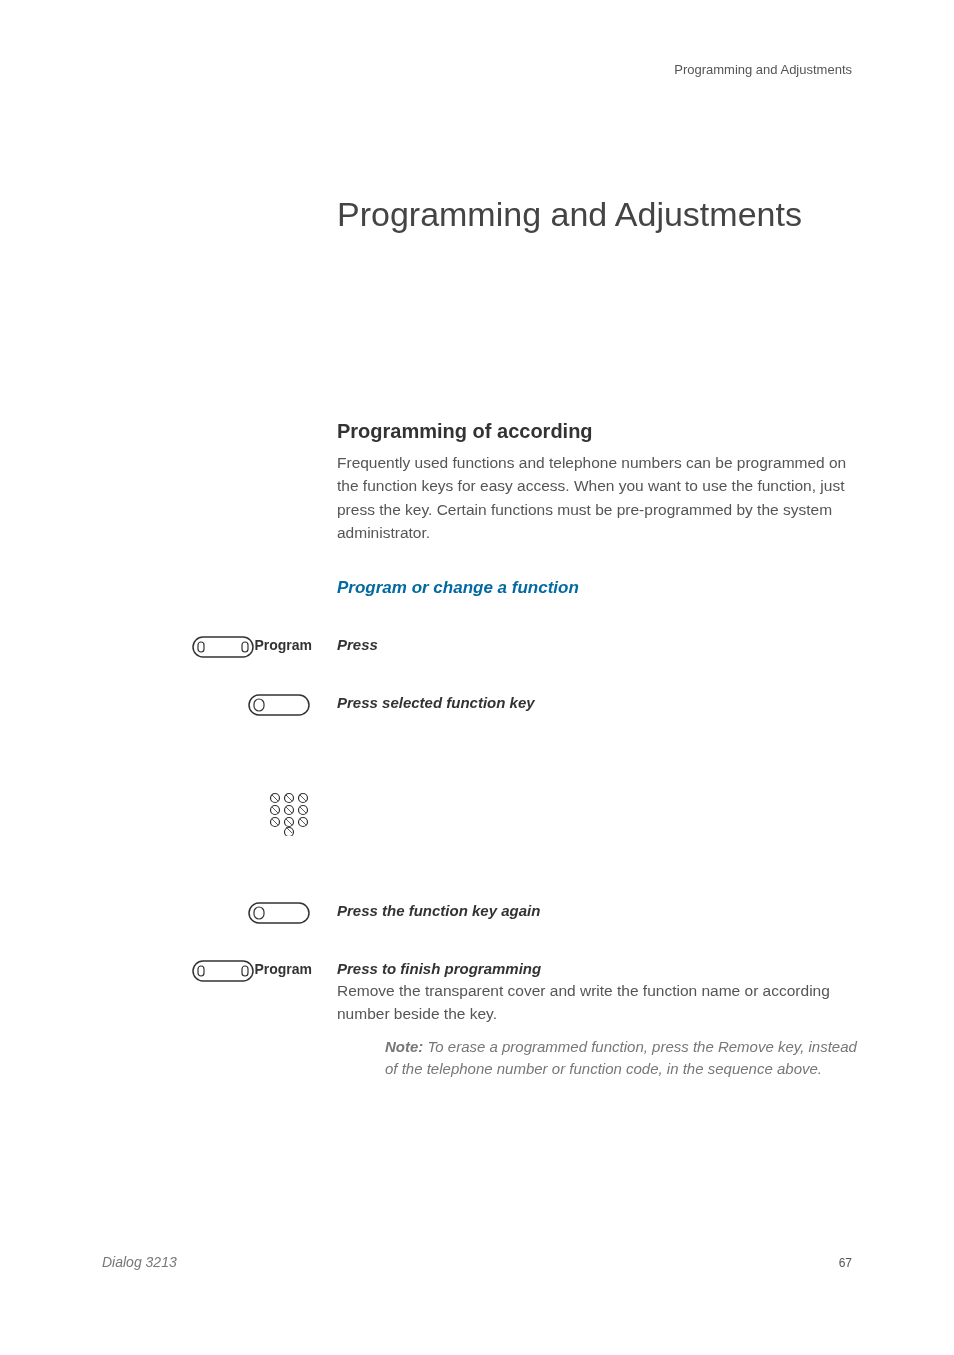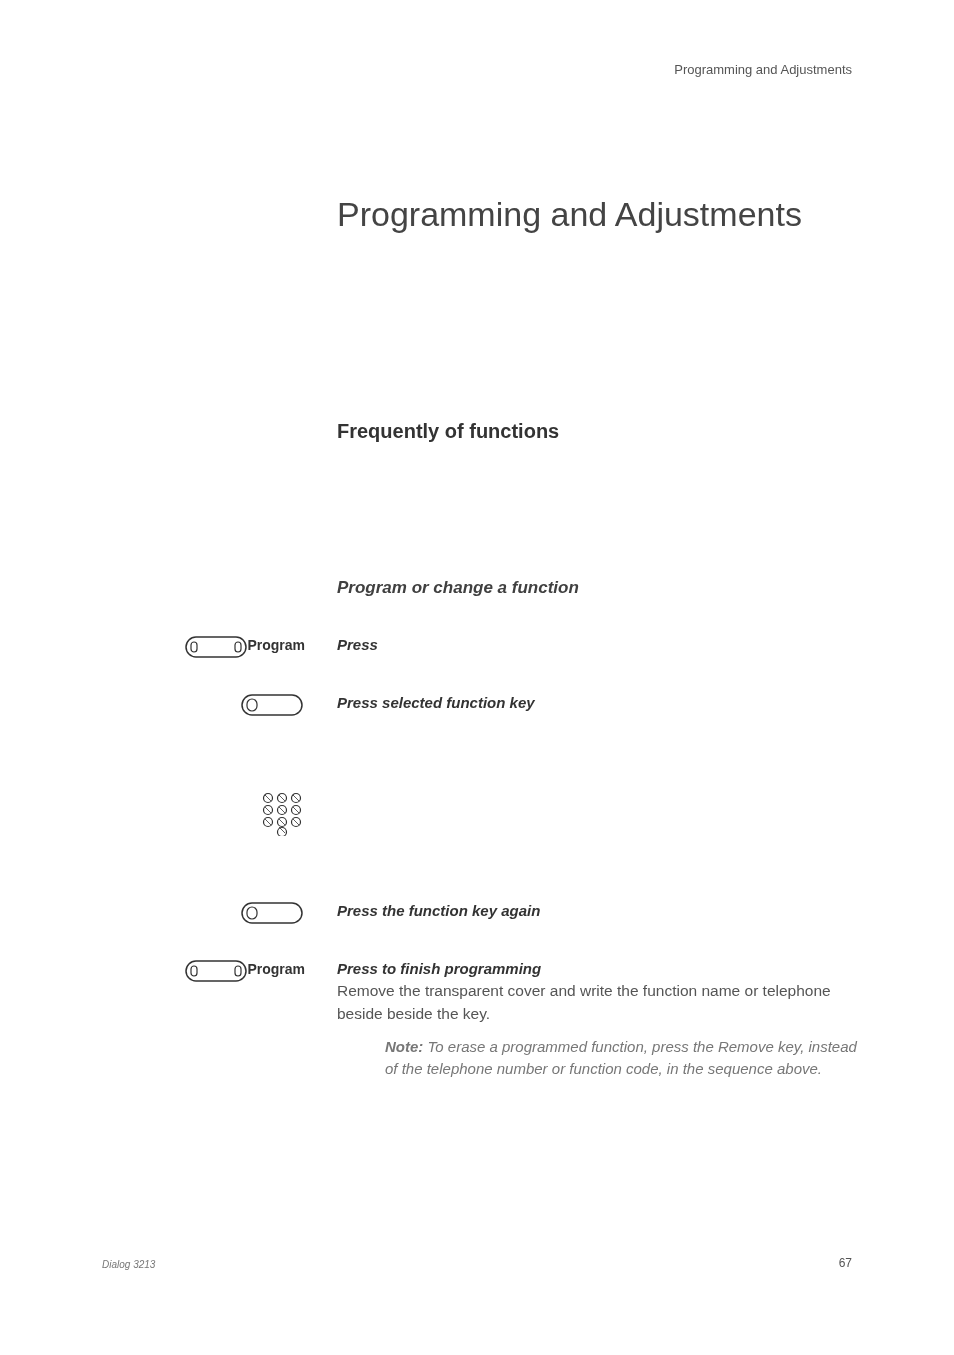--- a/index.html
+++ b/index.html
@@ -50,32 +50,32 @@
     .body-text {
       font-size: 15.5px;
       line-height: 1.5;
       color: #555;
     }
     
     .sub-heading {
       font-size: 17px;
       font-style: italic;
       font-weight: bold;
-      color: #404040;
+      color: #0369a1;
     }
     
     .step-row {
       position: absolute;
       width: 870px;
       left: 0;
     }
     
     .icon-col {
       position: absolute;
-      left: 105px;
+      left: 112px;
       width: 200px;
       display: flex;
       align-items: flex-start;
       justify-content: flex-end;
     }
     
     .icon-label {
       font-size: 14px;
       font-weight: bold;
       color: #333;
@@ -112,21 +112,21 @@
     }
     
     .note-label {
       font-weight: bold;
     }
     
     .footer-left {
       position: absolute;
       bottom: 85px;
       left: 102px;
-      font-size: 10px;
+      font-size: 14px;
       font-style: italic;
       color: #777;
     }
     
     .footer-right {
       position: absolute;
       bottom: 85px;
       right: 102px;
       font-size: 12px;
       color: #555;
@@ -137,21 +137,22 @@
     }
   </style>
 </head>
 <body>
 
 <div class="page-header">Programming and Adjustments</div>
 
 <h1 class="main-title">Programming and Adjustments</h1>
 
 <div class="content-block" style="top: 420px;">
-  <div class="section-heading">Frequently of functions</div>
+  <div class="section-heading">Programming of according</div>
+  <div class="body-text">Frequently used functions and telephone numbers can be programmed on the function keys for easy access. When you want to use the function, just press the key. Certain functions must be pre-programmed by the system administrator.</div>
 </div>
 
 <div class="content-block" style="top: 578px;">
   <div class="sub-heading">Program or change a function</div>
 </div>
 
 <div class="step-row" style="top: 636px;">
   <div class="icon-col">
     <svg width="62" height="22" viewBox="0 0 62 22">
       <rect x="1" y="1" width="60" height="20" rx="10" ry="10" fill="none" stroke="#333" stroke-width="1.5"></rect>
@@ -223,21 +224,21 @@
   <div class="icon-col">
     <svg width="62" height="22" viewBox="0 0 62 22">
       <rect x="1" y="1" width="60" height="20" rx="10" ry="10" fill="none" stroke="#333" stroke-width="1.5"></rect>
       <rect x="50" y="6" width="6" height="10" rx="3" fill="none" stroke="#333" stroke-width="1.2"></rect>
       <rect x="6" y="6" width="6" height="10" rx="3" fill="none" stroke="#333" stroke-width="1.2"></rect>
     </svg>
     <span class="icon-label">Program</span>
   </div>
   <div class="text-col">
     <div class="step-bold">Press to finish programming</div>
-    <div class="step-desc">Remove the transparent cover and write the function name or telephone beside beside the key.</div>
+    <div class="step-desc">Remove the transparent cover and write the function name or according number beside the key.</div>
     <div class="note-block">
       <span class="note-label">Note:</span><span> To erase a programmed function, press the Remove key, instead of the telephone number or function code, in the sequence above.</span>
     </div>
   </div>
 </div>
 
 <div class="footer-left">Dialog 3213</div>
 <div class="footer-right">67</div>
 
 </body></html>

